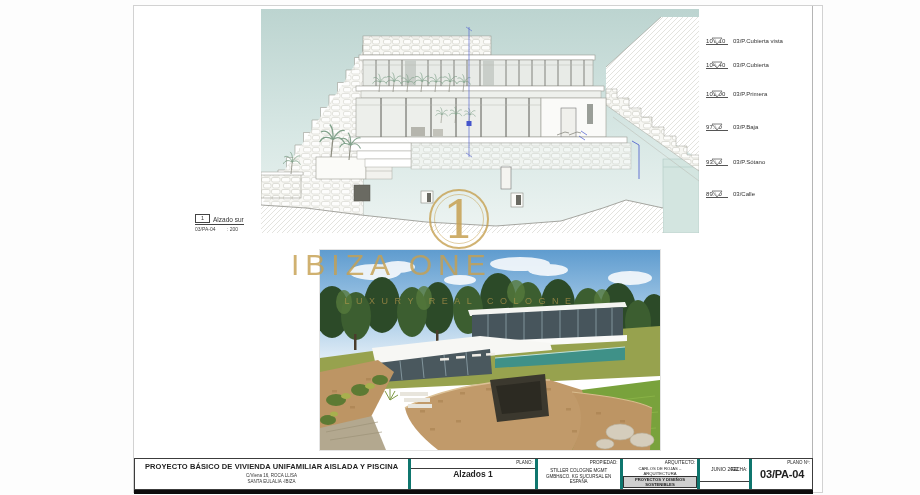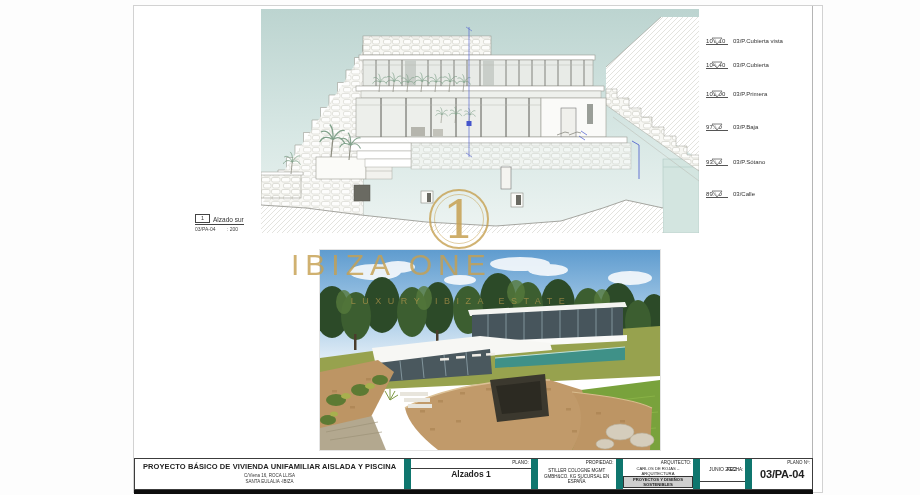--- a/index.html
+++ b/index.html
@@ -36,21 +36,21 @@
   .wm-circle{position:absolute;left:275px;top:163px;}
   .wm-brand{position:absolute;left:157px;top:242px;width:340px;
             font-size:30px;line-height:34px;letter-spacing:6px;font-weight:500;
             color:rgba(198,160,80,0.82);}
   .wm-tagline{position:absolute;left:157px;top:290px;width:340px;text-align:center;
               font-size:9px;letter-spacing:6.5px;color:rgba(198,160,80,0.6);}
 
   
   .tb{position:absolute;left:0;top:452px;width:679px;height:32px;display:flex;
       border:1px solid #3c3c3c;box-sizing:border-box;background:#fff;z-index:60;font-size:5px;}
-  .tb-cell{position:relative;border-right:7px solid #0f766e;box-sizing:border-box;overflow:hidden;}
+  .tb-cell{position:relative;border-right:3px solid #0f766e;box-sizing:border-box;overflow:hidden;}
   .tb-cell:last-child{border-right:none;}
   .tb-c1{width:277px;text-align:center;}
   .tb-c2{width:127px;}
   .tb-c3{width:85px;text-align:center;}
   .tb-c4{width:78px;text-align:center;}
   .tb-c5{width:52px;}
   .tb-c6{width:60px;text-align:center;}
   .tb-title{font-weight:bold;font-size:7.5px;margin-top:3px;letter-spacing:0.1px;}
   .tb-addr{font-size:4.5px;color:#333;margin-top:2px;line-height:5.5px;}
   .tb-minilabel{position:absolute;right:2px;top:1px;font-size:4.5px;color:#222;}
@@ -435,21 +435,21 @@
       </g>
     </svg>
 
     <div class="wm">
       <svg class="wm-circle" width="100" height="100">
         <circle cx="50" cy="50" r="29" fill="none" stroke="rgba(198,160,80,0.8)" stroke-width="2"></circle>
         <circle cx="50" cy="50" r="24.5" fill="none" stroke="rgba(198,160,80,0.65)" stroke-width="0.8"></circle>
         <text x="50" y="69" text-anchor="middle" font-family="DejaVu Serif, serif" font-size="52" fill="rgba(198,160,80,0.85)">1</text>
       </svg>
       <div class="wm-brand">IBIZA ONE</div>
-      <div class="wm-tagline">LUXURY IBIZA ESTATE</div>
+      <div class="wm-tagline">LUXURY REAL COLOGNE</div>
     </div>
 
     <div class="tb">
       <div class="tb-cell tb-c1">
         <div class="tb-title">PROYECTO BÁSICO DE VIVIENDA UNIFAMILIAR AISLADA Y PISCINA</div>
         <div class="tb-addr">
           <div>C/Viena 16, ROCA LLISA</div>
           <div>SANTA EULALIA -IBIZA</div>
         </div>
       </div>

